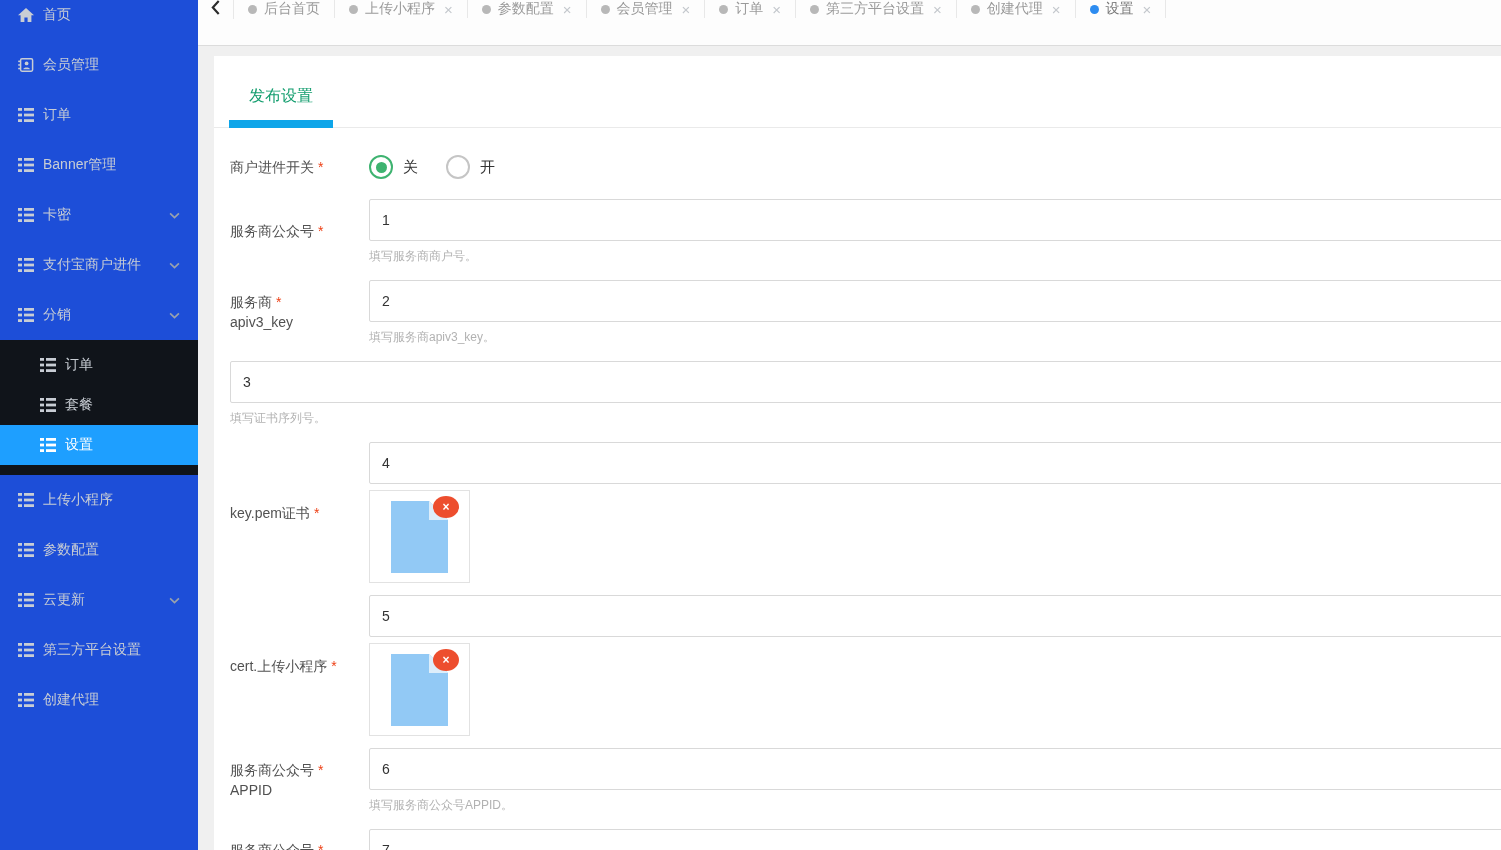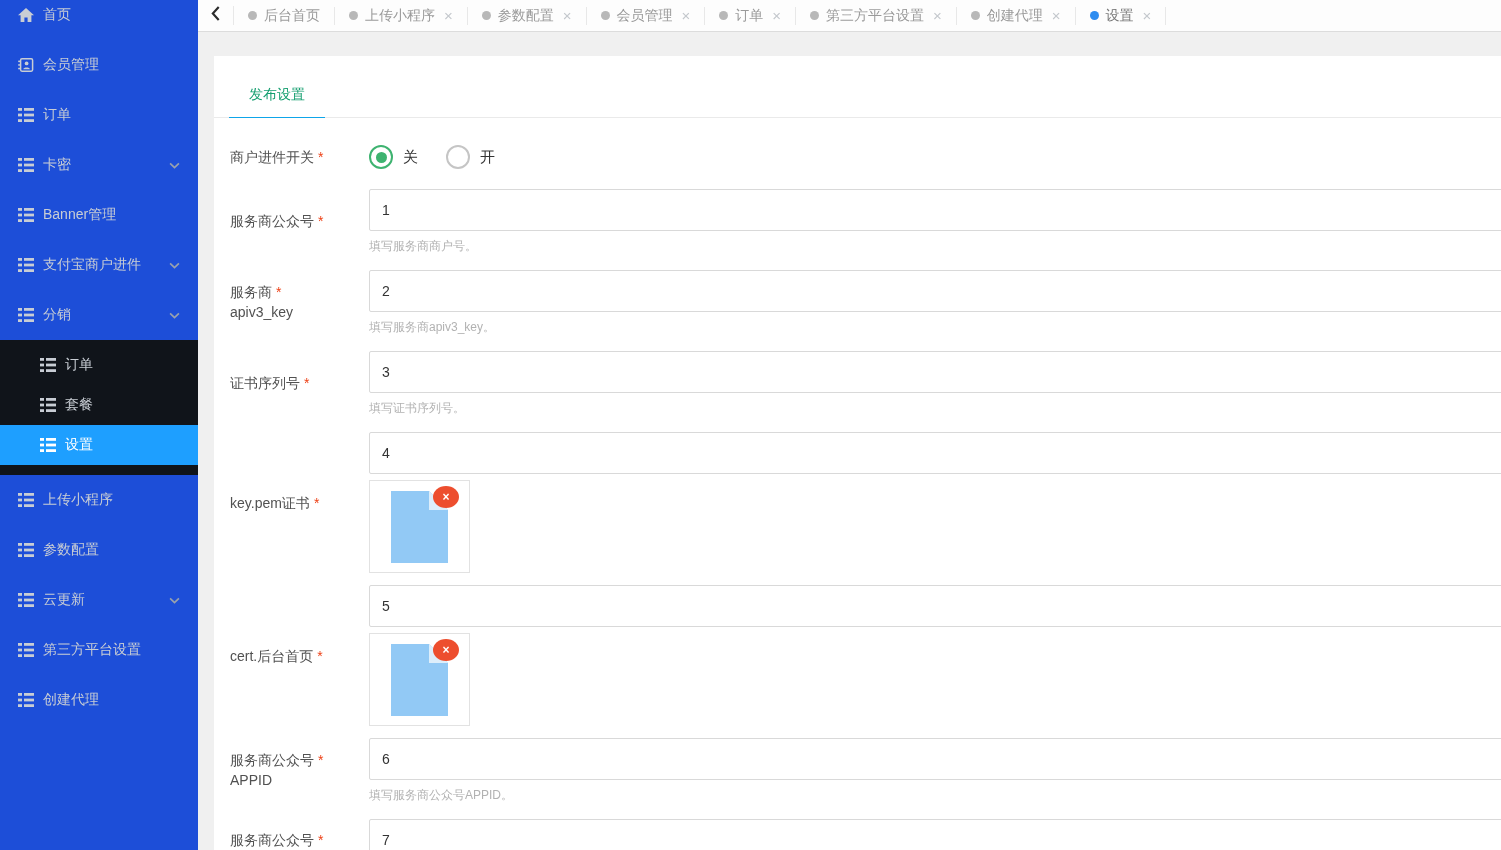--- a/index.html
+++ b/index.html
@@ -30,23 +30,23 @@
   .submenu .menu-item.active {
     background: #1e9fff; color: #fff;
   }
   .submenu .menu-item.active .mi-icon { color: #fff; }
 
   
   .main { position: absolute; left: 198px; top: 0; right: 0; bottom: 0; }
 
   
   .tabbar {
-    height: 32px; background: #fdfdfd;
+    height: 46px; background: #fdfdfd;
     border-bottom: 1px solid #dcdcdc;
-    display: flex; align-items: center;
+    display: flex; align-items: flex-start;
   }
   .tab-back {
     width: 36px; display: flex; align-items: center; justify-content: center;
     border-right: 1px solid #e8e8e8; cursor: pointer; color: #2b2b2b; flex: none;
   }
   .tab {
     display: flex; align-items: center;
     padding: 0 14px; border-right: 1px solid #e8e8e8;
     color: #9a9a9a; font-size: 14px; cursor: pointer; white-space: nowrap; flex: none;
   }
@@ -64,22 +64,22 @@
   .card {
     position: absolute; left: 16px; top: 56px; right: -8px; bottom: -20px;
     background: #fff;
   }
   .card-tabs-header {
     padding: 22px 0 0 15px;
     border-bottom: 1px solid #eaeaea;
   }
   .card-tab {
     display: inline-block; padding: 8px 20px 13px 20px;
-    font-size: 14px; color: #149e6f; cursor: pointer;
-    border-bottom: 1px solid #0ea5e9; margin-bottom: -1px;
+    font-size: 16px; color: #149e6f; cursor: pointer;
+    border-bottom: 8px solid #0ea5e9; margin-bottom: -1px;
   }
 
   
   .form { padding: 18px 0 0 16px; }
   .form-row { display: flex; }
   .label-col {
     width: 139px; flex: none; min-height: 42px;
     display: flex; flex-direction: column; justify-content: center; align-items: flex-start;
     text-align: right; padding-right: 9px;
     font-size: 14px; color: #515151; line-height: 20px;
@@ -177,40 +177,40 @@
       <span class="mi-icon">
         <svg viewBox="0 0 16 14" width="16" height="14" fill="currentColor">
             <rect width="4" height="2.8"></rect>
             <rect x="6" width="10" height="2.8"></rect>
             <rect y="5.6" width="4" height="2.8"></rect>
             <rect x="6" y="5.6" width="10" height="2.8"></rect>
             <rect y="11.2" width="4" height="2.8"></rect>
             <rect x="6" y="11.2" width="10" height="2.8"></rect>
           </svg>
       </span>
+      <span>Banner管理</span>
+    </div>
+
+    <div class="menu-item">
+      <span class="mi-icon">
+        <svg viewBox="0 0 16 14" width="16" height="14" fill="currentColor">
+            <rect width="4" height="2.8"></rect>
+            <rect x="6" width="10" height="2.8"></rect>
+            <rect y="5.6" width="4" height="2.8"></rect>
+            <rect x="6" y="5.6" width="10" height="2.8"></rect>
+            <rect y="11.2" width="4" height="2.8"></rect>
+            <rect x="6" y="11.2" width="10" height="2.8"></rect>
+          </svg>
+      </span>
       <span>卡密</span>
       <span class="chev">
         <svg viewBox="0 0 10 6" width="11" height="7">
             <path d="M1 1 L5 5 L9 1" fill="none" stroke="currentColor" stroke-width="1.5"></path>
           </svg>
       </span>
-    </div>
-
-    <div class="menu-item">
-      <span class="mi-icon">
-        <svg viewBox="0 0 16 14" width="16" height="14" fill="currentColor">
-            <rect width="4" height="2.8"></rect>
-            <rect x="6" width="10" height="2.8"></rect>
-            <rect y="5.6" width="4" height="2.8"></rect>
-            <rect x="6" y="5.6" width="10" height="2.8"></rect>
-            <rect y="11.2" width="4" height="2.8"></rect>
-            <rect x="6" y="11.2" width="10" height="2.8"></rect>
-          </svg>
-      </span>
-      <span>Banner管理</span>
     </div>
 
     <div class="menu-item">
       <span class="mi-icon">
         <svg viewBox="0 0 16 14" width="16" height="14" fill="currentColor">
             <rect width="4" height="2.8"></rect>
             <rect x="6" width="10" height="2.8"></rect>
             <rect y="5.6" width="4" height="2.8"></rect>
             <rect x="6" y="5.6" width="10" height="2.8"></rect>
             <rect y="11.2" width="4" height="2.8"></rect>
@@ -459,23 +459,20 @@
           <span><span>服务商</span><span class="req">*</span></span>
           <span>apiv3_key</span>
         </div>
         <div class="content-col">
           <input class="text-input" type="text" value="2" style="">
           <div class="help-text">填写服务商apiv3_key。</div>
         </div>
       </div>
 
       <div class="form-row row-gap-std">
-        <div class="label-col">
-          <span><span>证书序列号</span><span class="req">*</span></span>
-        </div>
         <div class="content-col">
           <input class="text-input" type="text" value="3" style="">
           <div class="help-text">填写证书序列号。</div>
         </div>
       </div>
 
       <div class="form-row row-gap-file">
         <div class="label-col">
           <span><span>key.pem证书</span><span class="req">*</span></span>
         </div>
@@ -486,21 +483,21 @@
                 <path d="M0 0 H38 L57 19 V72 H0 Z" fill="#92c9f5"></path>
                 <path d="M38 0 L57 19 H38 Z" fill="#ddeefb"></path>
               </svg>
             <span class="thumb-del">×</span>
           </div>
         </div>
       </div>
 
       <div class="form-row row-gap-file">
         <div class="label-col">
-          <span><span>cert.后台首页</span><span class="req">*</span></span>
+          <span><span>cert.上传小程序</span><span class="req">*</span></span>
         </div>
         <div class="content-col">
           <input class="text-input" type="text" value="5" style="">
           <div class="file-thumb">
             <svg class="doc-icon" width="57" height="72" viewBox="0 0 57 72">
                 <path d="M0 0 H38 L57 19 V72 H0 Z" fill="#92c9f5"></path>
                 <path d="M38 0 L57 19 H38 Z" fill="#ddeefb"></path>
               </svg>
             <span class="thumb-del">×</span>
           </div>

